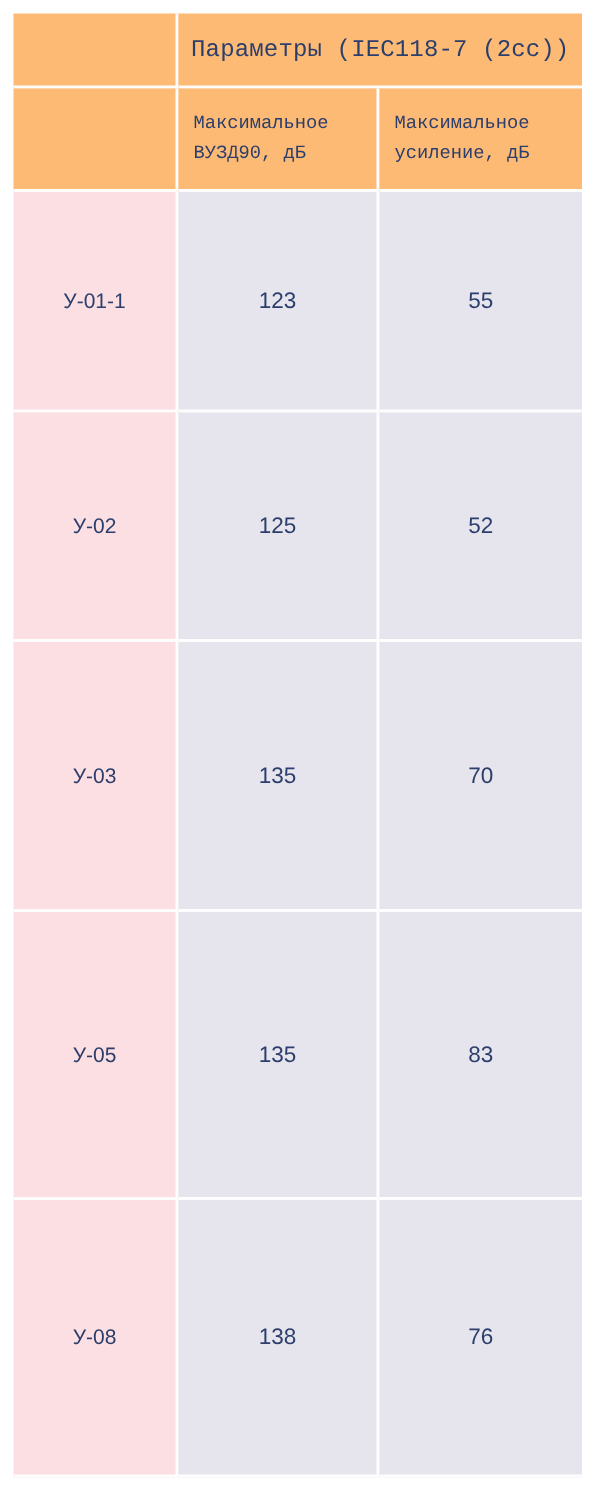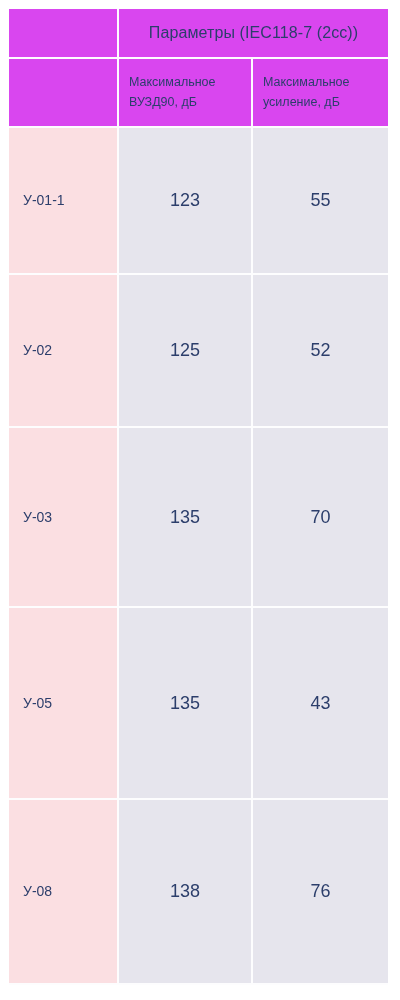--- a/index.html
+++ b/index.html
@@ -31,25 +31,26 @@
   }
 
   col.c-name  { width: 110px; }
   col.c-spl   { width: 134px; }
   col.c-gain  { width: 135px; }
 
   
   .hdr-group,
   .hdr-sub,
   .hdr-corner {
-    background: #d946ef;
+    background: #fdba74;
     color: #2c3e6b;
     border-right: 2px solid #fdfdfe;
     border-bottom: 2px solid #fdfdfe;
     vertical-align: middle;
+    font-family: Liberation Mono, monospace;
   }
   .hdr-corner {
     border-bottom: 2px solid #fdfdfe;
   }
   .hdr-corner.bottom {
     border-bottom: 2px solid #fdfdfe;
   }
 
   .hdr-group {
     height: 48px;
@@ -71,31 +72,31 @@
   }
   .hdr-sub.last { border-right: 0; }
 
   
   td.name-cell {
     background: #fbdfe2;
     color: #2c3e6b;
     font-size: 14px;
     font-weight: 400;
     line-height: 1.35;
-    text-align: left;
+    text-align: center;
     padding: 17px 14px;
     vertical-align: middle;
     border-right: 2px solid #fdfdfe;
     border-bottom: 2px solid #fdfdfe;
   }
 
   td.val-cell {
     background: #e6e5ed;
     color: #2c3e6b;
-    font-size: 18px;
+    font-size: 15px;
     font-weight: 400;
     text-align: center;
     vertical-align: middle;
     border-right: 2px solid #fdfdfe;
     border-bottom: 2px solid #fdfdfe;
   }
   td.val-cell.last { border-right: 0; }
 
   tr.last-row td { border-bottom: 0; }
 
@@ -148,21 +149,21 @@
         </td>
         <td class="val-cell">135</td>
         <td class="val-cell last">70</td>
       </tr>
 
       <tr style="height:148px">
         <td class="name-cell">
           <span class="nowrap-line">У-05</span>
         </td>
         <td class="val-cell">135</td>
-        <td class="val-cell last">43</td>
+        <td class="val-cell last">83</td>
       </tr>
 
       <tr style="height:142px">
         <td class="name-cell">
           <span class="nowrap-line">У-08</span>
         </td>
         <td class="val-cell">138</td>
         <td class="val-cell last">76</td>
       </tr>
 

